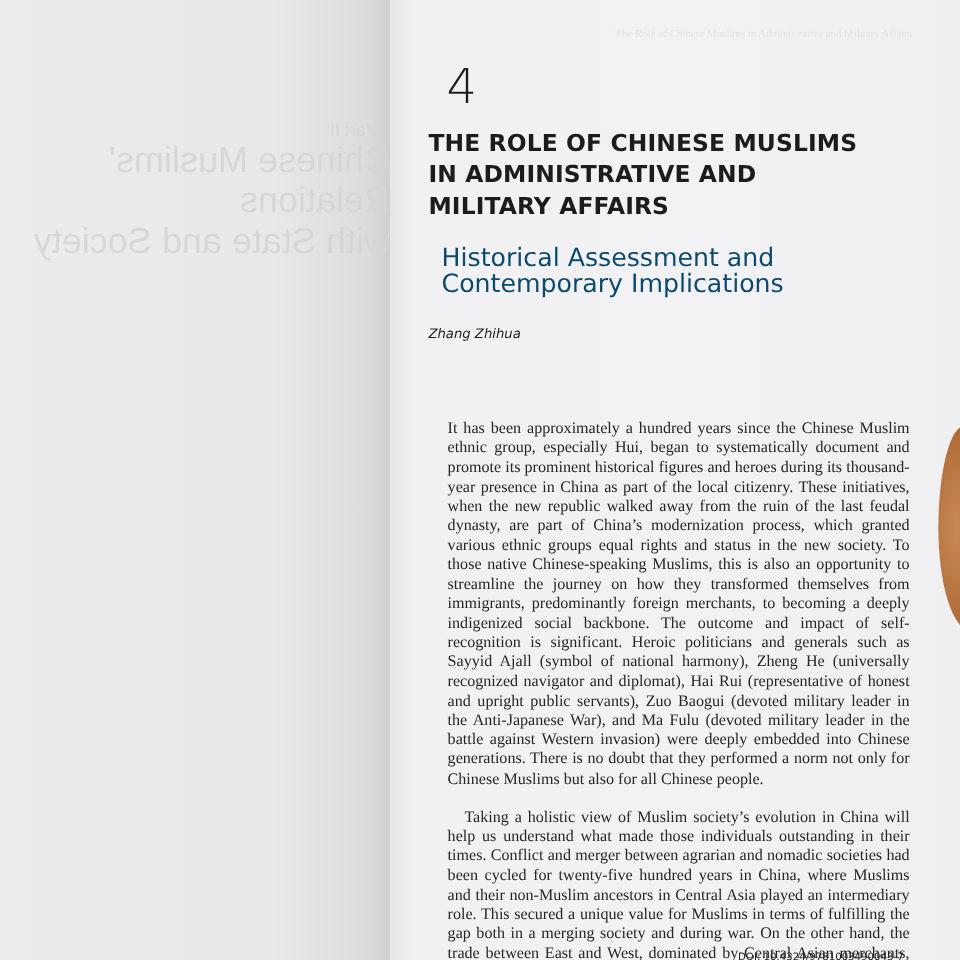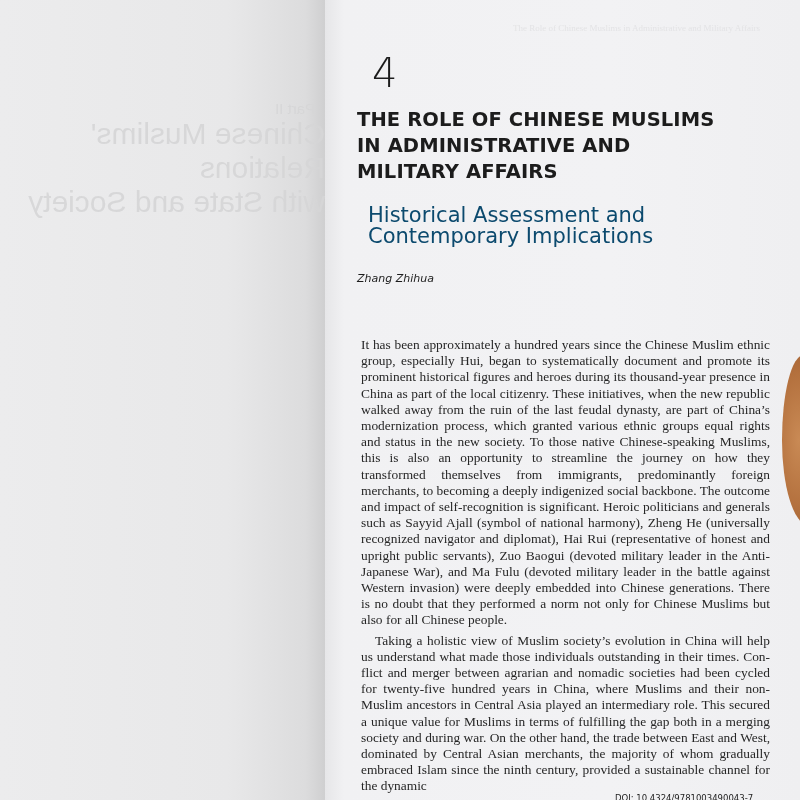--- a/index.html
+++ b/index.html
@@ -43,21 +43,21 @@
   }
   .author {
     position: absolute; left: 357px; top: 272px;
     font-family: "DejaVu Sans", sans-serif; font-style: italic; font-size: 11px; color: #1c1c1c;
   }
   .body-text {
     position: absolute; left: 357px; top: 333px; width: 417px;
     font-family: "Liberation Serif", serif; font-size: 13.4px; line-height: 16.2px;
     color: #262626; text-align: justify; hyphens: manual;
   }
-  .body-text p { margin: 4px; }
+  .body-text p { margin: 16px; }
   .body-text p.indent { text-indent: 14px; }
   .doi {
     position: absolute; left: 615px; top: 793px;
     font-family: "DejaVu Sans", sans-serif; font-size: 8.5px; color: #222;
   }
   .hand {
     position: absolute; right: -30px; top: 355px; width: 48px; height: 170px;
     border-radius: 45% 20% 20% 55% / 50% 30% 30% 50%;
     background: radial-gradient(ellipse at 35% 50%, #c98a55 0%, #b4713e 55%, #9a5a2e 100%);
   }

